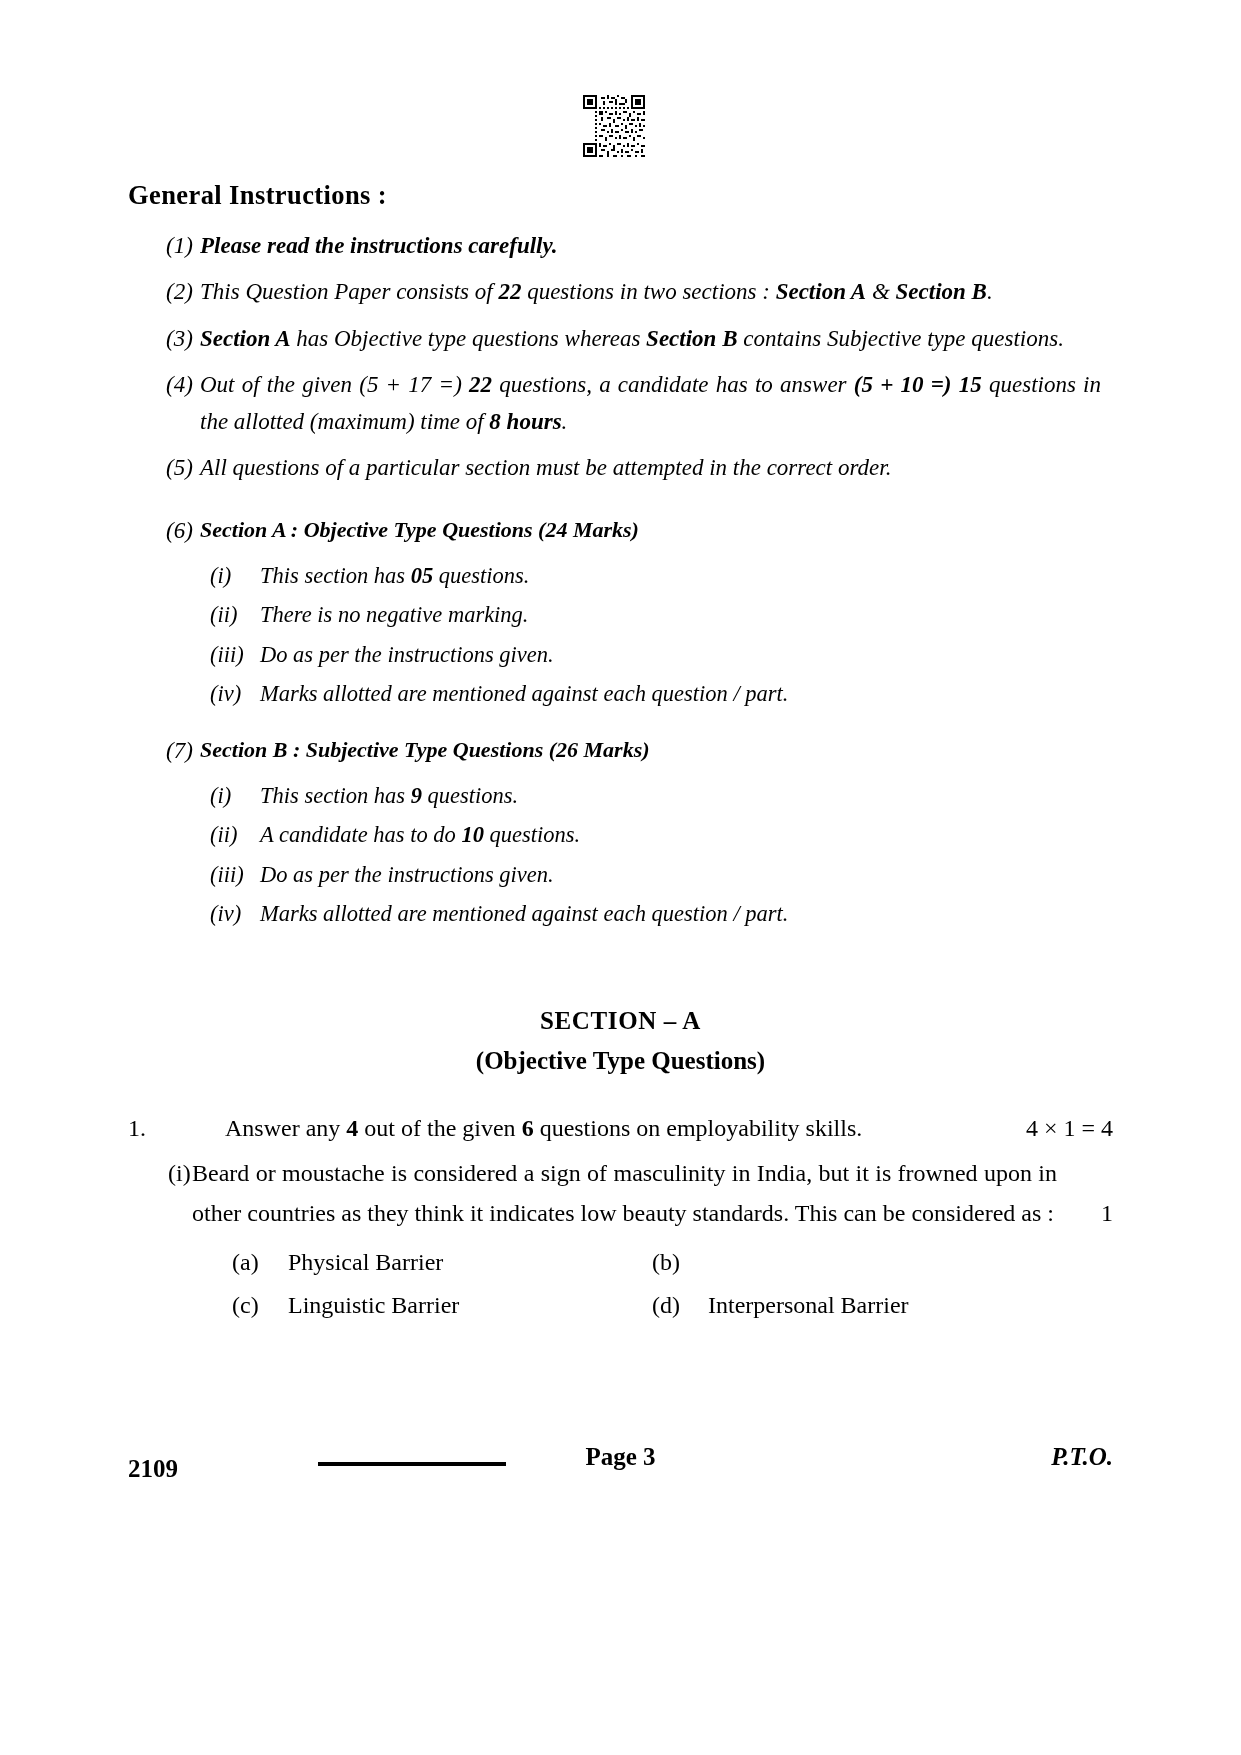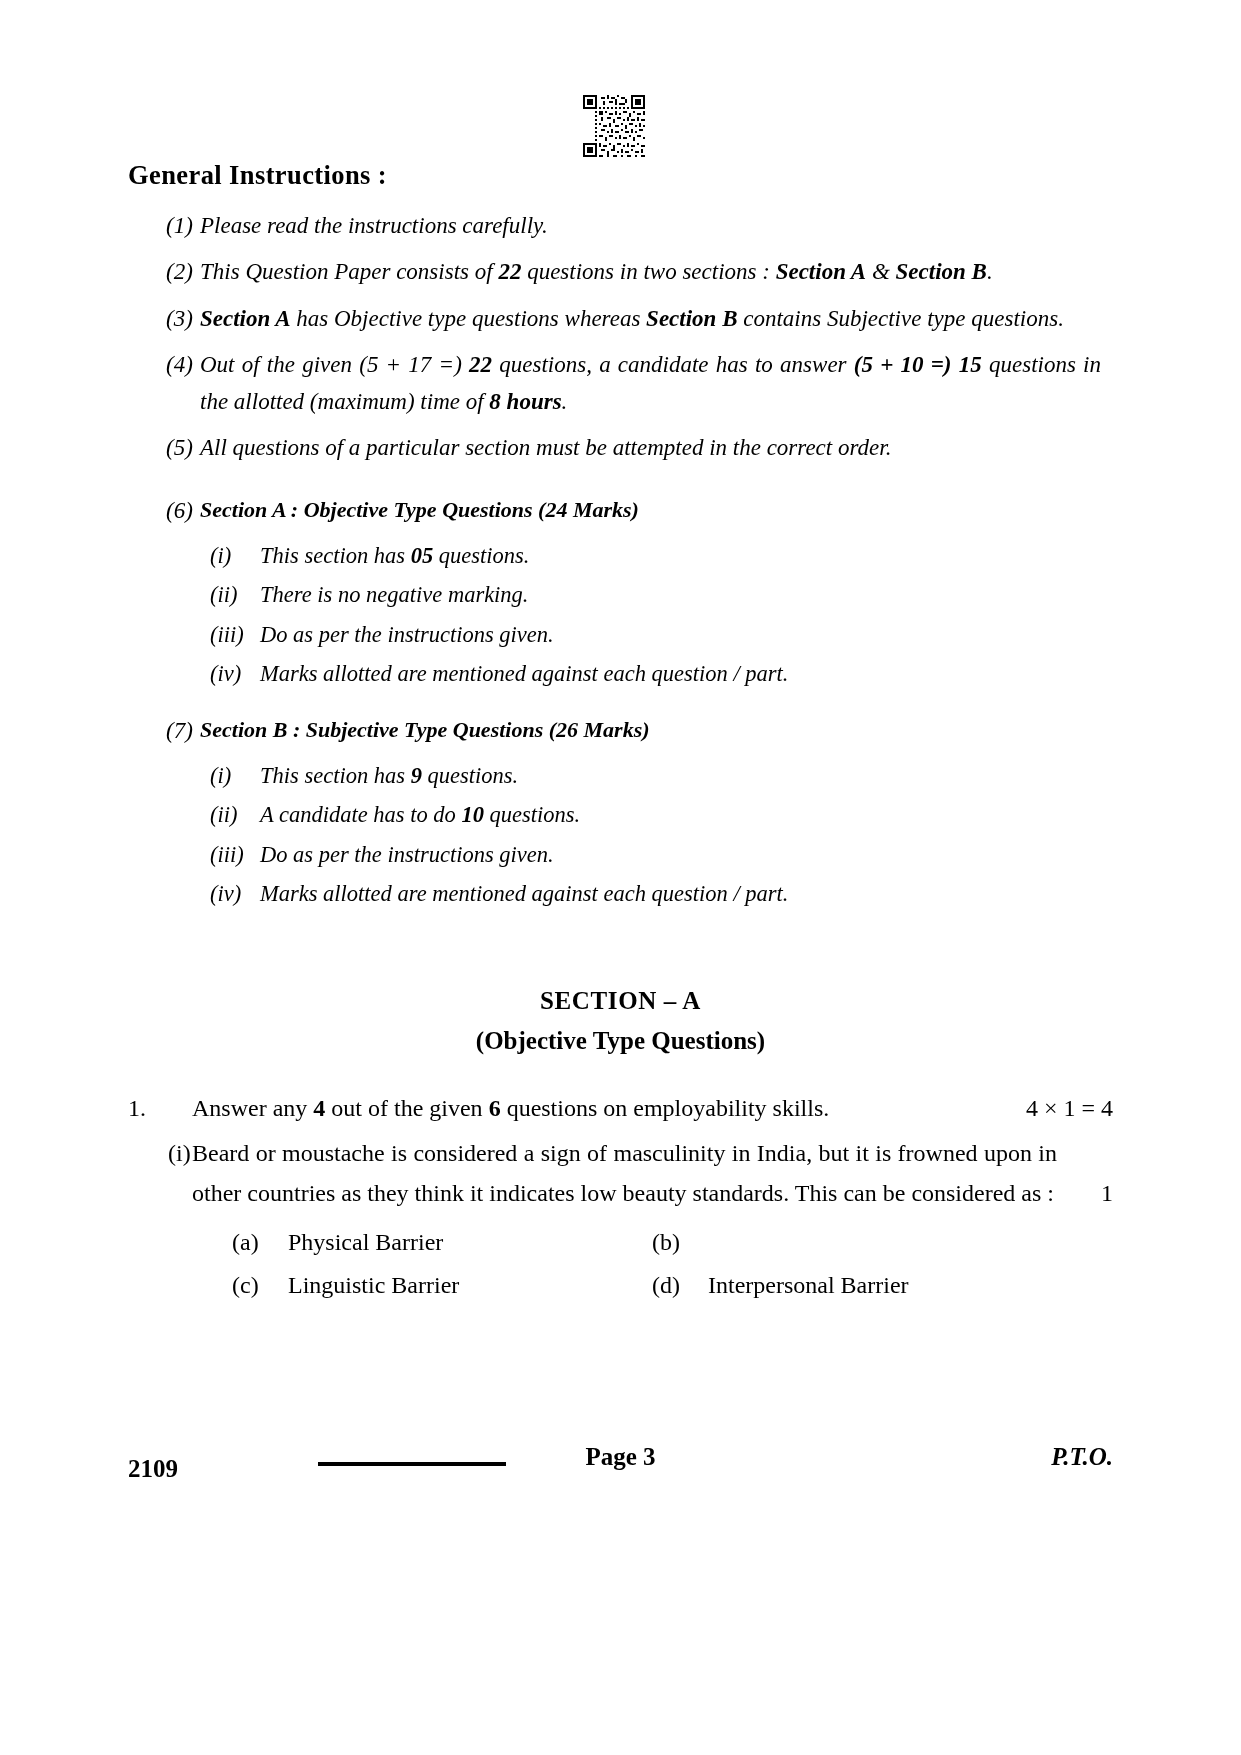--- a/index.html
+++ b/index.html
@@ -29,21 +29,21 @@
     left: 583px;
     top: 95px;
     width: 62px;
     height: 62px;
   }
   .qr-wrap svg { display:block; }
 
   .content {
     position: absolute;
     left: 128px;
-    top: 160px;
+    top: 180px;
     width: 985px;
   }
 
   .gi-title {
     font-family: "Liberation Serif", serif;
     font-weight: bold;
     font-size: 26.5px;
     letter-spacing: 0.4px;
     margin: 0 0 16px 0;
   }
@@ -66,21 +66,21 @@
     box-sizing: border-box;
   }
   .inst-text {
     flex: 1 1 auto;
     font-style: italic;
     font-size: 23px;
     line-height: 1.62;
     text-align: justify;
     padding-right: 12px;
   }
-  .inst-text.nojust { text-align: left; }
+  .inst-text.nojust { text-align: left; font-weight: bold; }
   .inst-text b { font-weight: bold; font-style: italic; }
 
   .sec-head {
     font-style: italic;
     font-weight: bold;
     font-size: 22px;
     line-height: 1.6;
   }
 
   .sub-row {
@@ -128,20 +128,21 @@
   .q-num {
     flex: 0 0 64px;
     font-size: 24px;
     line-height: 1.64;
   }
   .q-body {
     flex: 1 1 auto;
     font-size: 24px;
     line-height: 1.64;
     position: relative;
+    margin-left: 33px;
   }
   .q-marks {
     position: absolute;
     right: 0;
     top: 0;
     font-size: 24px;
     font-weight: normal;
   }
 
   .sub-q-row {

